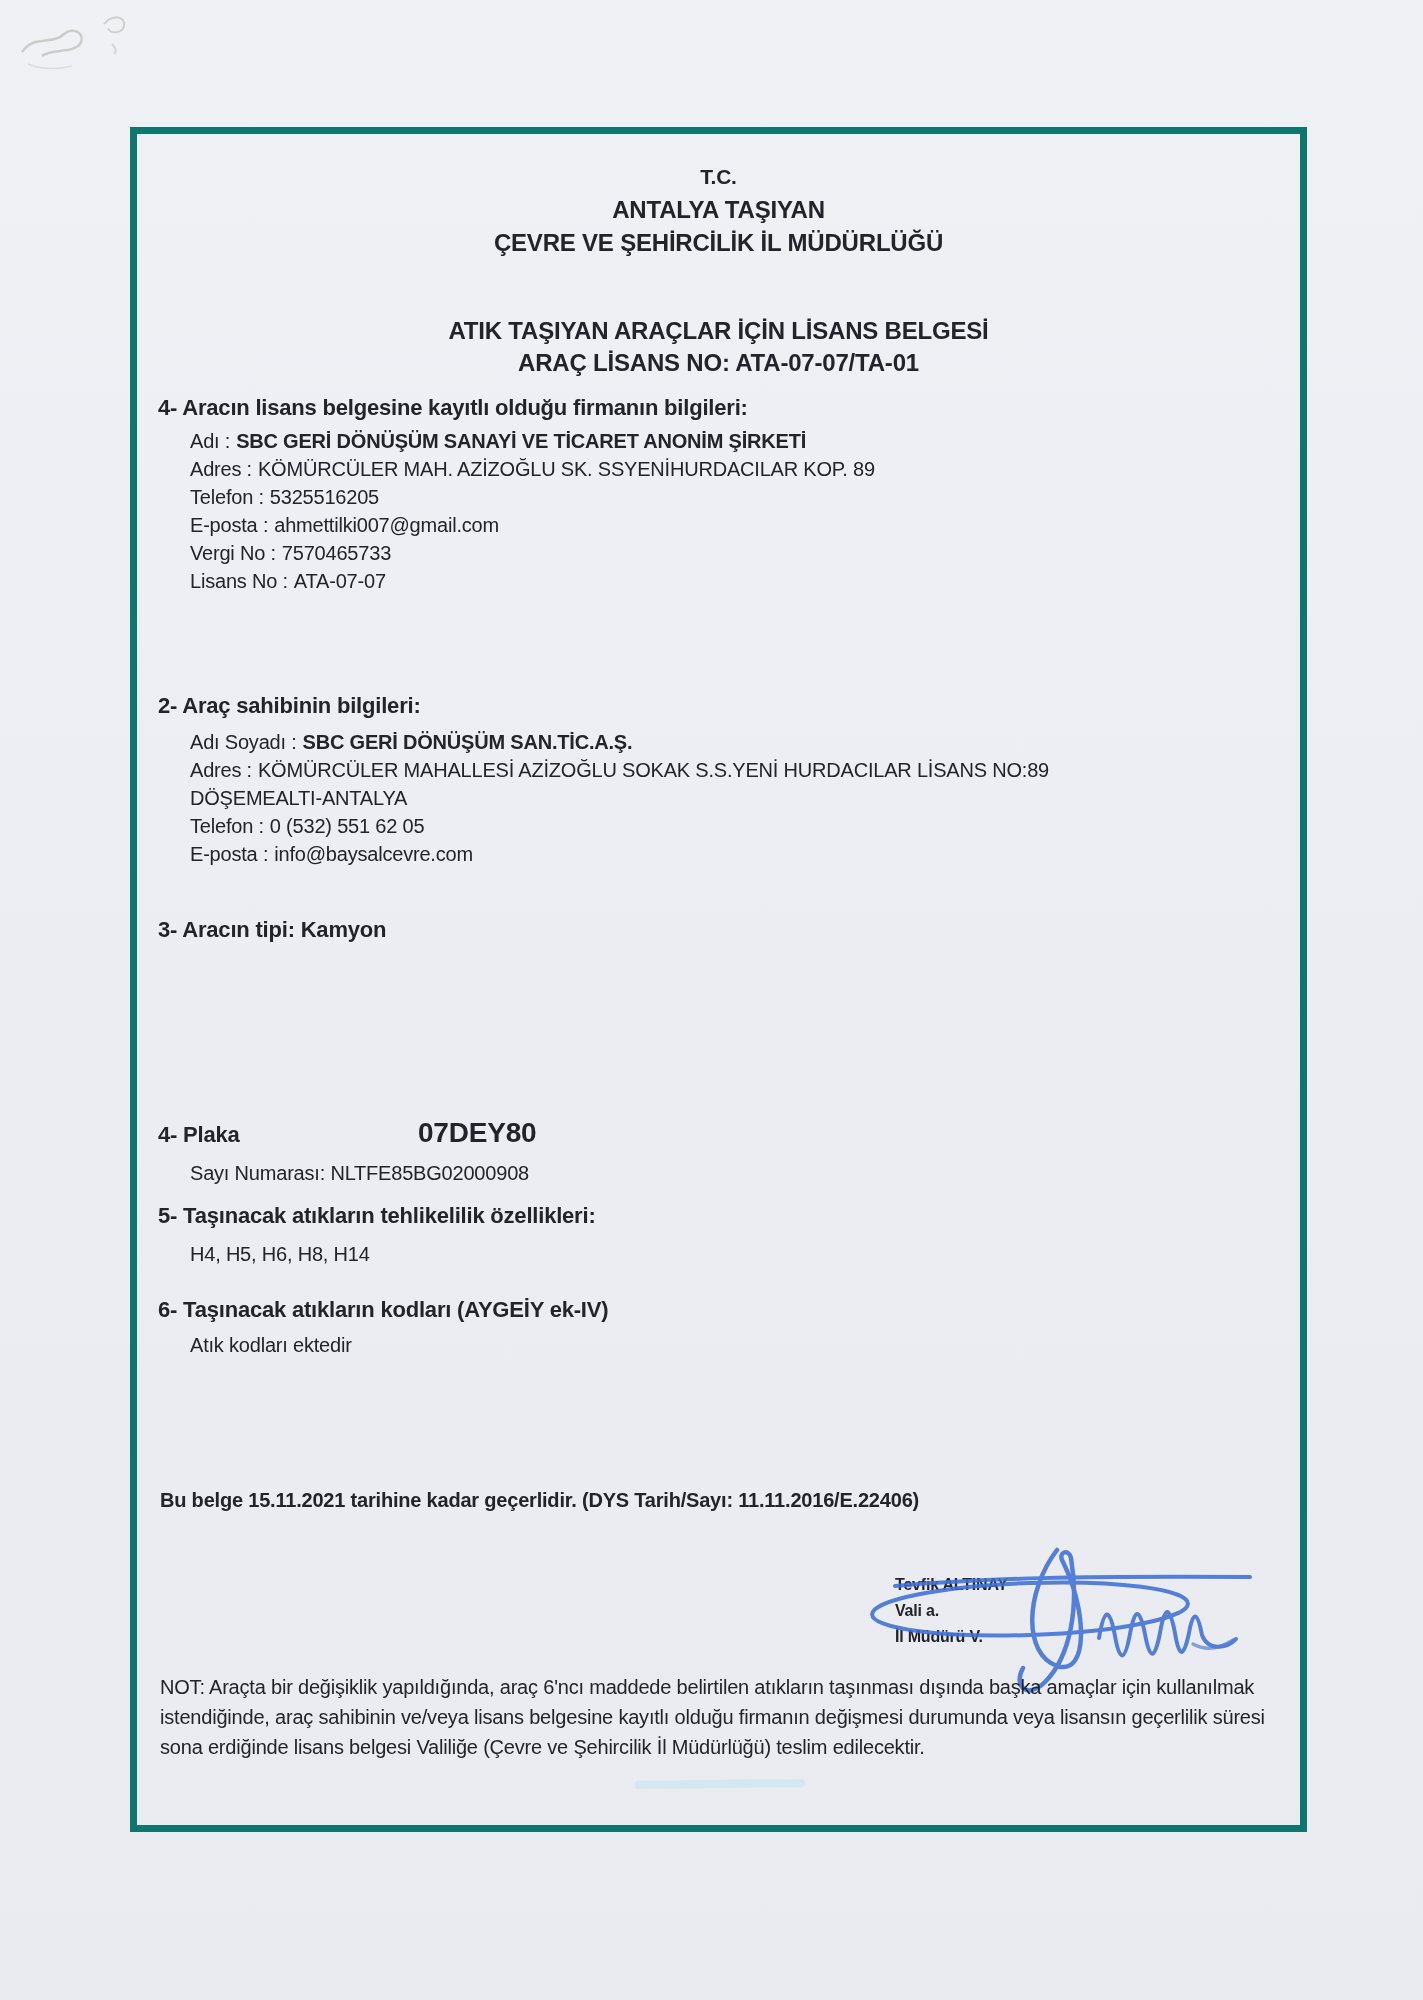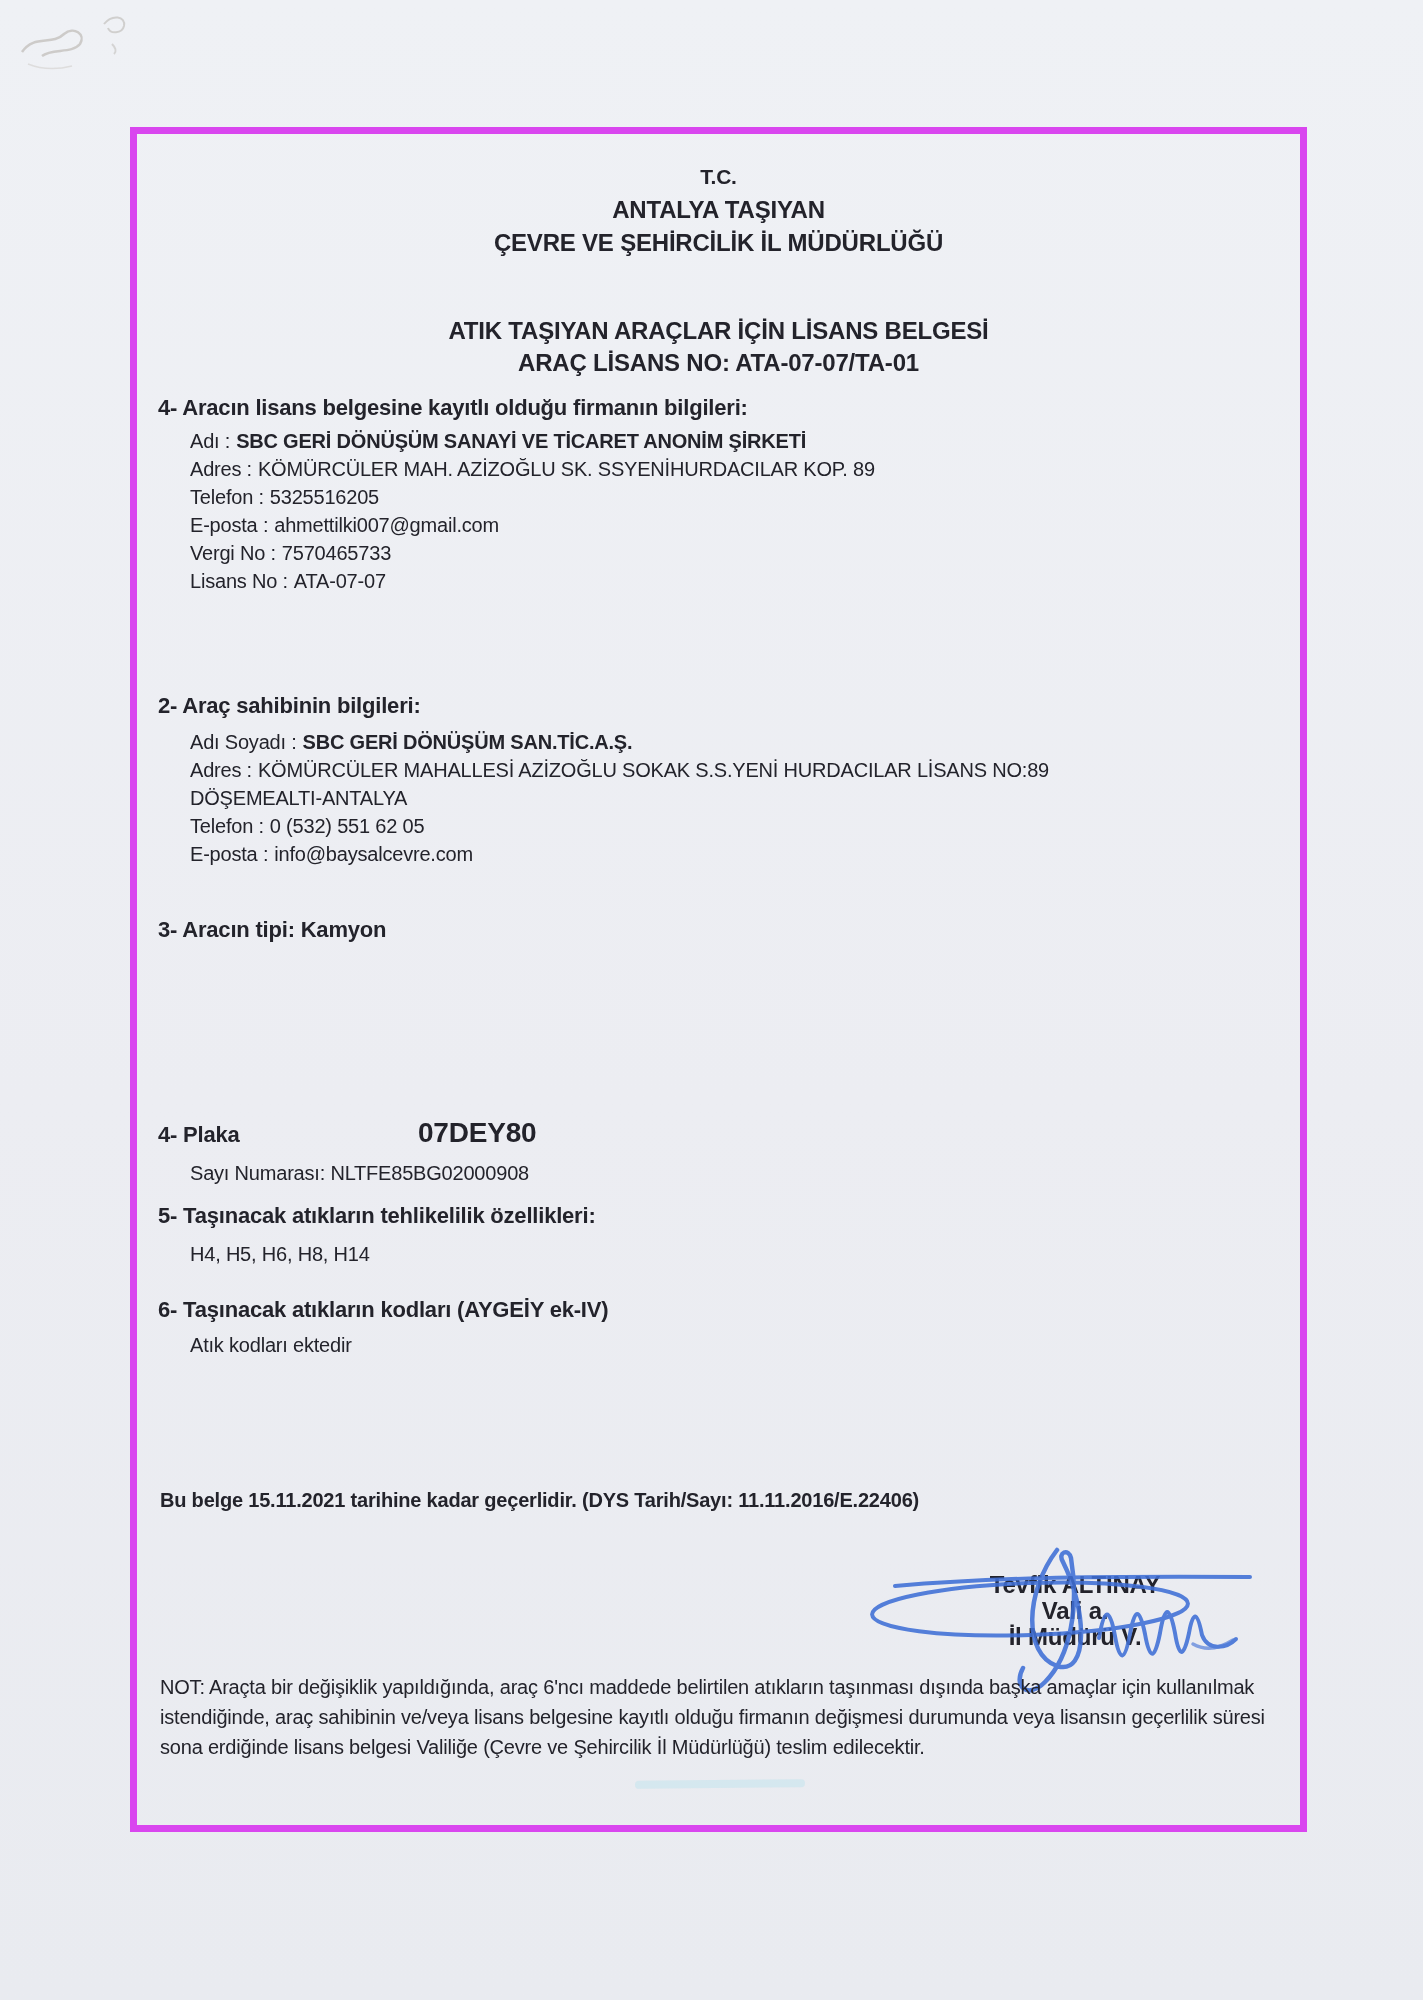--- a/index.html
+++ b/index.html
@@ -4,36 +4,36 @@
 <style>
   html,body{margin:0;padding:0;}
   body{
     width:1423px;height:2000px;position:relative;overflow:hidden;
     background:linear-gradient(180deg,#eff1f5 0%,#ecedf2 55%,#e9ebf0 100%);
     font-family:"Liberation Sans",sans-serif;
     color:#23232b;letter-spacing:-0.2px;
   }
   .doc{
     position:absolute;left:130px;top:127px;width:1177px;height:1705px;
-    border:7px solid #d946ef;box-sizing:border-box;
+    border:7px solid #0f766e;box-sizing:border-box;
   }
   .center{width:100%;text-align:center;}
   .abs{position:absolute;}
   .hdr-tc{font-size:21px;font-weight:bold;line-height:33px;}
   .hdr-ln{font-size:24px;font-weight:bold;line-height:33px;}
   .title-ln{font-size:24px;font-weight:bold;line-height:32px;}
   .sec-heading{font-size:22px;font-weight:bold;white-space:nowrap;}
   .fields{font-size:20px;line-height:28px;}
   .lbl{font-weight:normal;margin-right:6px;}
   .val-bold{font-weight:bold;}
   .plate{font-size:28px;font-weight:bold;}
   .plain{font-size:20px;}
   .statement{font-size:20px;font-weight:bold;line-height:30px;}
   .note-text{font-size:20px;line-height:30px;}
-  .sig-block{font-size:24px;font-weight:bold;line-height:26px;text-align:center;}
+  .sig-block{font-size:16px;font-weight:bold;line-height:26px;}
   .ink{pointer-events:none;}
   .streak{background:#bfe3ee;opacity:.5;border-radius:4px;transform:rotate(-.6deg);}
 </style>
 </head>
 <body>
 
 <svg class="abs ink" style="left:8px;top:4px;" width="200" height="90" viewBox="0 0 200 90">
   <path d="M14 48 C 26 30, 44 42, 56 30 C 66 22, 78 30, 72 40 C 64 50, 44 44, 34 52" fill="none" stroke="#a39d94" stroke-width="2.5" opacity="0.45"></path>
   <path d="M96 20 C 104 10, 118 12, 116 22 C 114 30, 102 30, 100 24" fill="none" stroke="#a39d94" stroke-width="2" opacity="0.4"></path>
   <path d="M104 40 q 6 6 2 10" fill="none" stroke="#a39d94" stroke-width="2" opacity="0.35"></path>

